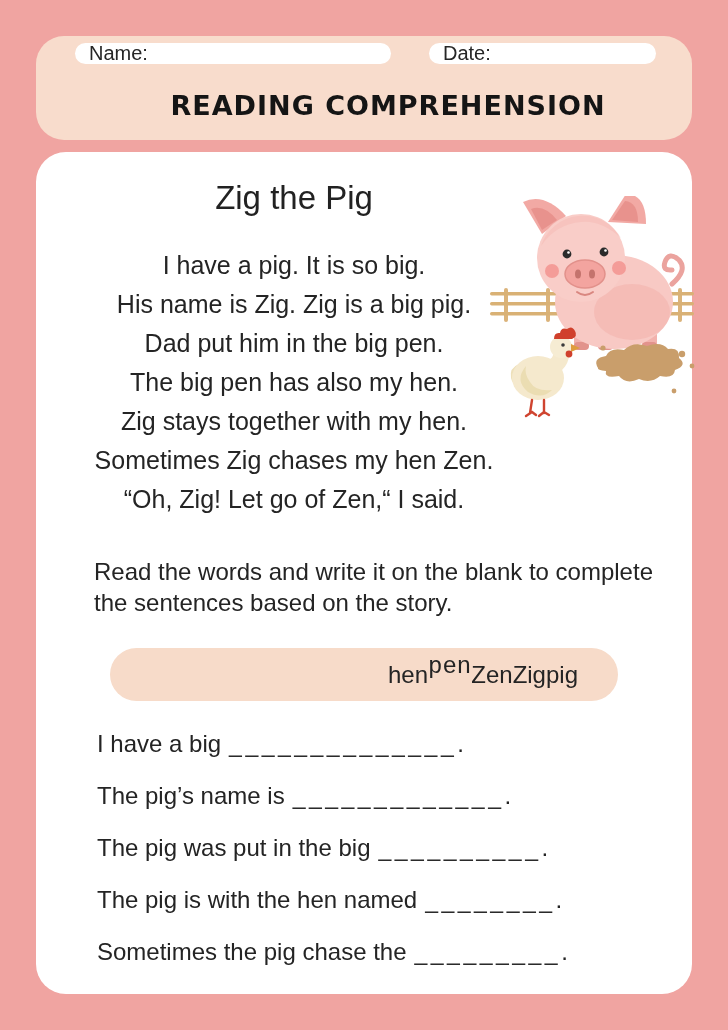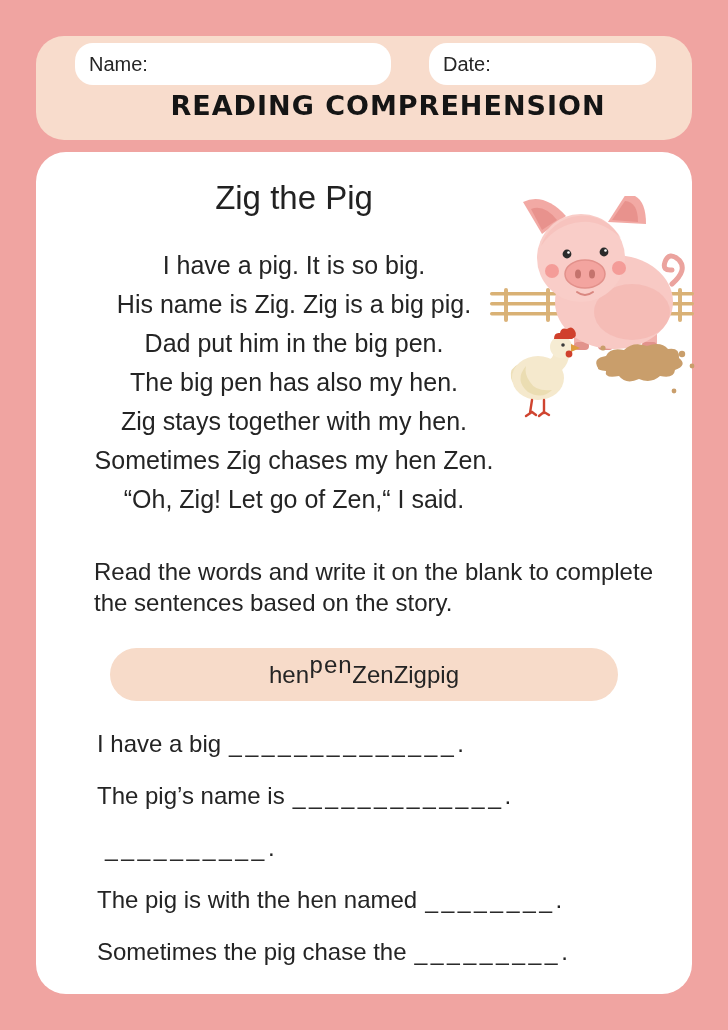--- a/index.html
+++ b/index.html
@@ -10,21 +10,21 @@
     color:#1f1f1f;
     position:relative;
     overflow:hidden;
   }
   
   .header-card{
     position:absolute;left:36px;top:36px;width:656px;height:104px;
     background:#f8dccc;border-radius:28px;
   }
   .pill{
-    position:absolute;top:7px;height:42px;background:#ffffff;border-radius:18px;
+    position:absolute;top:7px;height:21px;background:#ffffff;border-radius:18px;
     display:flex;align-items:center;padding-left:14px;box-sizing:border-box;
     font-size:20px;color:#262626;
   }
   .pill.name{left:39px;width:316px;}
   .pill.date{left:393px;width:227px;}
   .main-title{
     position:absolute;left:0;top:54px;width:100%;
     text-align:center;
     font-family:"DejaVu Sans","Liberation Sans",sans-serif;
     font-weight:900;font-size:27px;letter-spacing:1px;color:#151515;padding-left:24px;
@@ -51,21 +51,21 @@
   }
   
   .instructions{
     position:absolute;left:58px;top:404px;width:560px;
     font-size:24px;line-height:31px;color:#242424;
   }
   
   .word-bank{
     position:absolute;left:74px;top:496px;width:508px;height:53px;
     background:#f7dbc9;border-radius:27px;
-    display:flex;align-items:center;justify-content:center;
+    display:flex;align-items:center;justify-content:flex-end;
     padding:0 40px;box-sizing:border-box;
   }
   .word-bank .word{font-size:24px;color:#242424;}
   .word-bank .word:nth-child(2){transform:translateY(-8px);font-family:Liberation Mono, monospace;}
   
   .sentences{
     position:absolute;left:61px;top:566px;width:560px;
   }
   .sentence{
     height:52px;display:flex;align-items:center;
@@ -181,20 +181,21 @@
       <span>I have a big</span>
       <span class="blank">______________</span>
       <span>.</span>
     </div>
     <div class="sentence">
       <span>The pig’s name is</span>
       <span class="blank">_____________</span>
       <span>.</span>
     </div>
     <div class="sentence">
+      <span>The pig was put in the big</span>
       <span class="blank">__________</span>
       <span>.</span>
     </div>
     <div class="sentence">
       <span>The pig is with the hen named</span>
       <span class="blank">________</span>
       <span>.</span>
     </div>
     <div class="sentence">
       <span>Sometimes the pig chase the</span>

